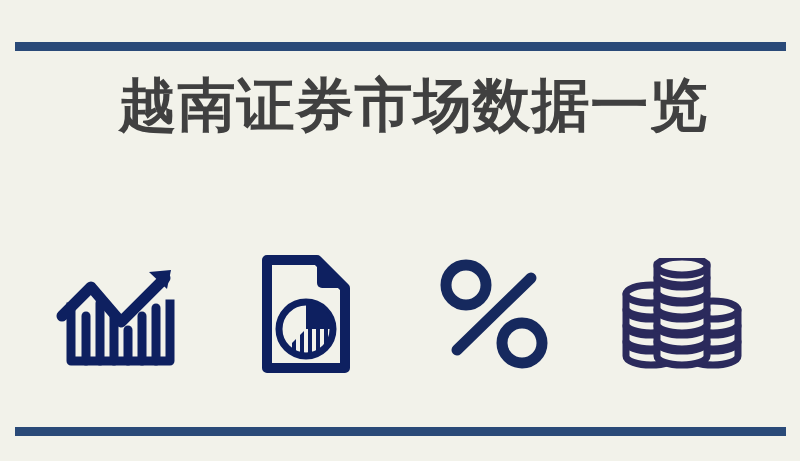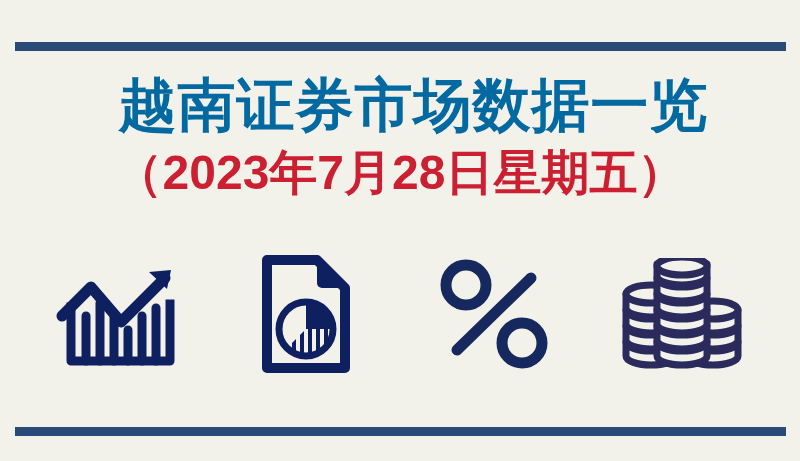--- a/index.html
+++ b/index.html
@@ -42,21 +42,21 @@
     top: 70px;
     left: 0;
     width: 800px;
     text-align: center;
     -webkit-user-select: none;
     user-select: none;
   }
 
   .main-title {
     display: block;
-    color: #0369a1;
+    color: #404040;
     font-size: 58px;
     line-height: 70px;
     font-weight: 700;
     letter-spacing: 1px;
     white-space: nowrap;
     padding-left: 27px;
   }
 
   .sub-title {
     display: block;
@@ -98,21 +98,20 @@
 </style>
 </head>
 <body>
 
 <div class="poster">
 
   <div class="rule rule-top"></div>
 
   <div class="title-block">
     <span class="main-title">越南证券市场数据一览</span>
-    <span class="sub-title">（2023年7月28日星期五）</span>
   </div>
 
   <div class="icon-row">
 
     <div class="icon-cell">
       <svg width="130" height="112" viewBox="0 0 130 112" aria-hidden="true">
         <g class="st-nv" stroke-width="9" stroke-linecap="round" stroke-linejoin="round">
 
           <path d="M18 49 V103 H117 V46" stroke-linecap="square"></path>
 

